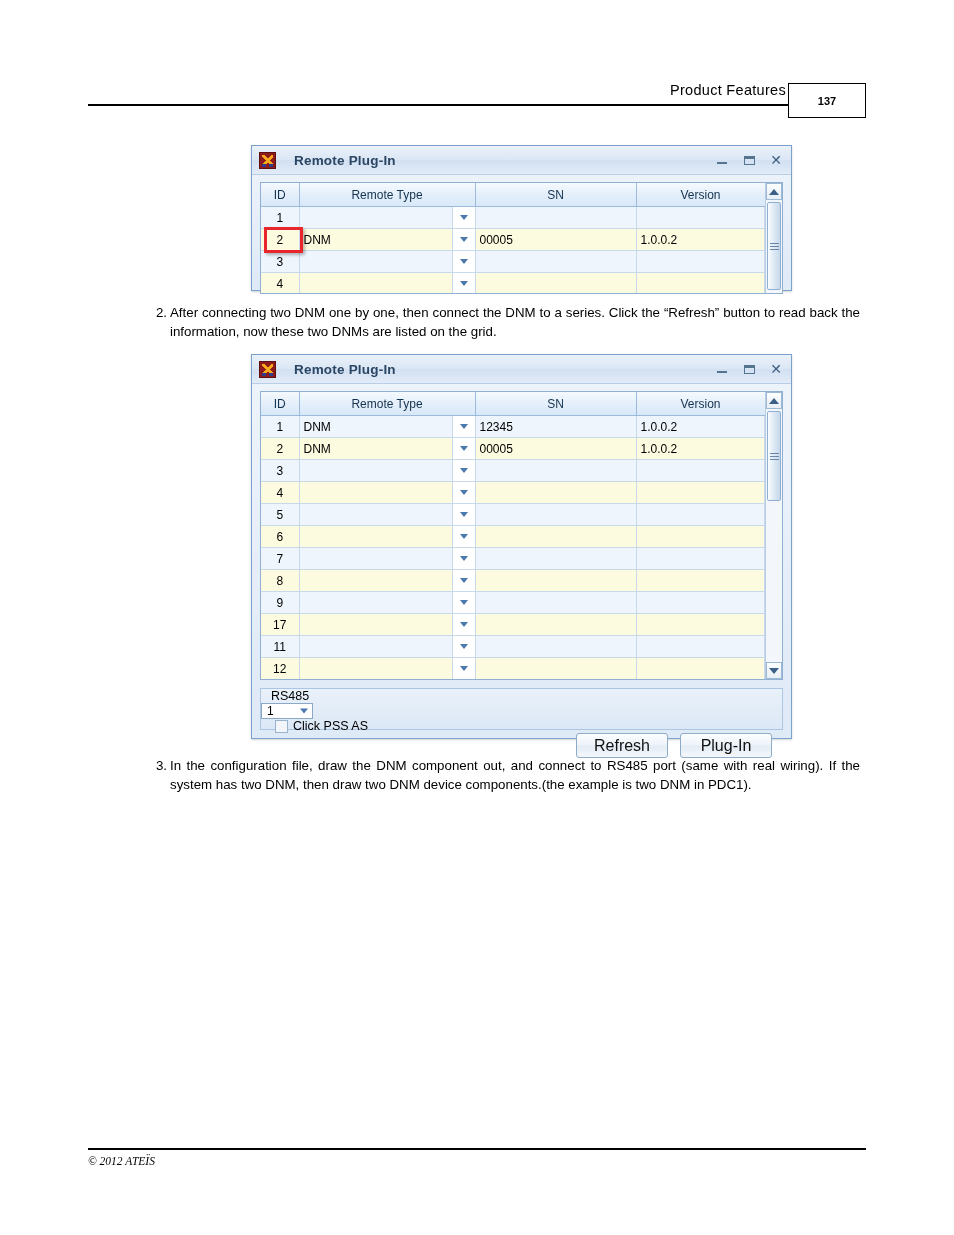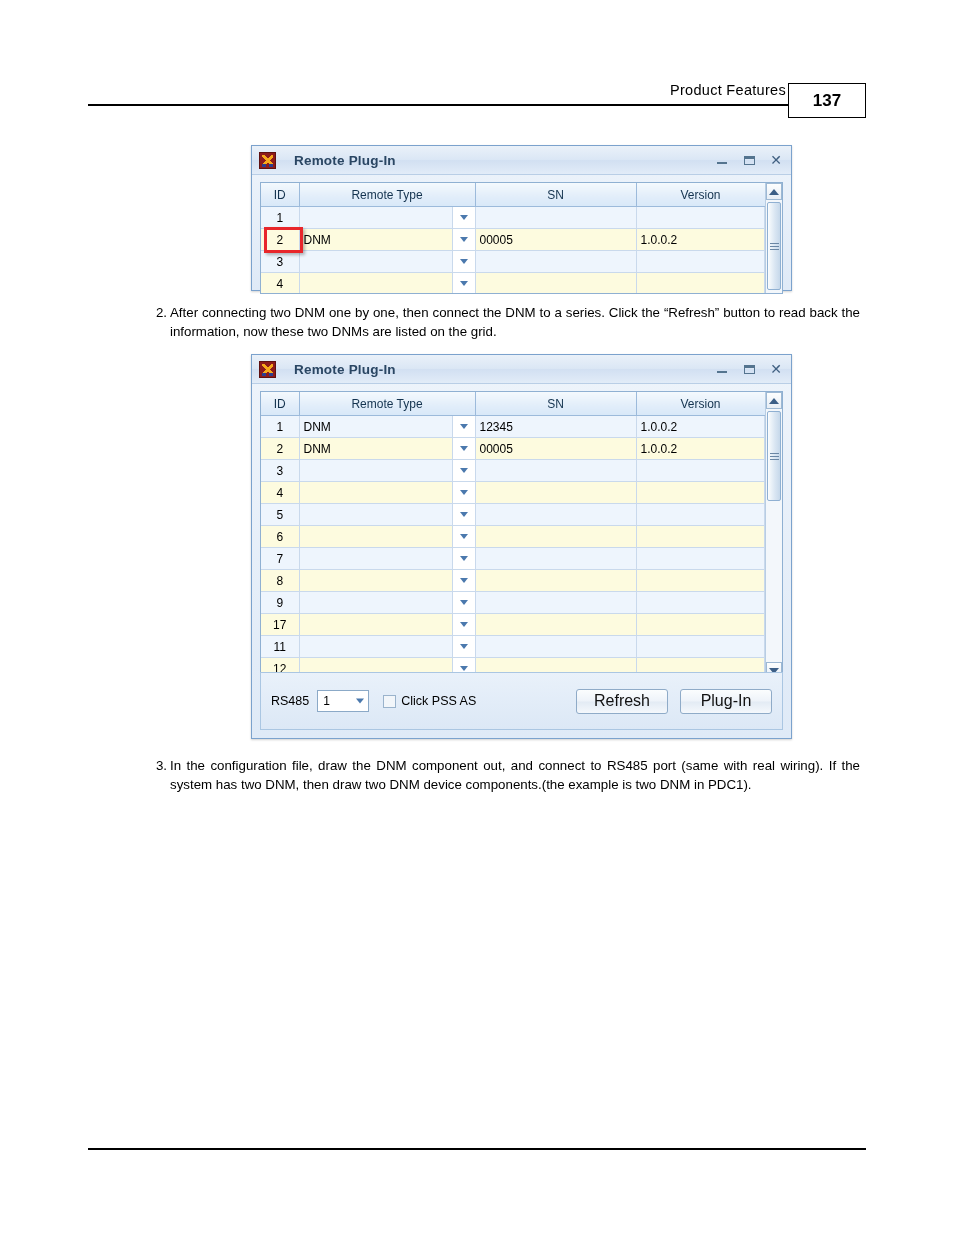--- a/index.html
+++ b/index.html
@@ -21,21 +21,21 @@
   }
   .header-title{
     position:absolute; right:80px; bottom:8px;
     font-size:14.5px; font-weight:normal; letter-spacing:.3px;
     font-family:"Liberation Sans", sans-serif;
   }
   .page-number-box{
     position:absolute; right:0; bottom:-12px;
     width:76px; height:33px; border:1.6px solid #000; background:#fff;
     display:flex; align-items:center; justify-content:center;
-    font-size:17px; font-weight:bold;
+    font-size:11px; font-weight:bold;
   }
 
   
   .win{
     position:absolute;
     background:linear-gradient(180deg,#eef4fb 0%,#dfeaf7 100%);
     border:1px solid #7ba2cd;
     box-shadow:0 1px 2px rgba(0,0,0,.18);
     box-sizing:border-box;
   }
@@ -141,24 +141,24 @@
     position:absolute; left:1px; right:1px;
     background:linear-gradient(90deg,#fbfdfe,#dbe7f3 55%,#c6d8ea);
     border:1px solid #8fb0d2; border-radius:2px; box-sizing:border-box;
     display:flex;align-items:center;justify-content:center;
   }
   .grip{width:9px;height:7px;
     background:repeating-linear-gradient(180deg,#6b87a5 0 1px, transparent 1px 3px);}
 
   
   .win-bottombar{
-    position:absolute; left:8px; right:8px; bottom:8px; height:58px;
+    position:absolute; left:8px; right:8px; bottom:8px; height:42px;
     background:linear-gradient(180deg,#e9f1fa,#dce8f6);
     border:1px solid #aac6e2; box-sizing:border-box;
-    display:flex; align-items:center;
+    display:flex; align-items:flex-start;flex-direction:column;
   }
   .bb-label{ font-size:12.5px; margin-left:10px; margin-right:8px; color:#000;}
   .combo{
     width:52px; height:22px; background:#fff; border:1px solid #8ba9c7;
     box-sizing:border-box; display:flex; align-items:center; position:relative;
     font-size:12px;
   }
   .combo .cv{ padding-left:5px; }
   .combo .ca{
     position:absolute; right:4px; top:50%; transform:translateY(-50%);
@@ -486,13 +486,14 @@
   </div>
 </div>
 
 <div class="para" style="left:170px; top:757px; width:690px;">
   <span class="num">3.</span>
   <span class="body">In the configuration file, draw the DNM component out, and connect to RS485 port (same with real wiring).  If the system has two DNM, then draw two DNM device components.(the example is two DNM in PDC1).</span>
 </div>
 
 <div class="footer">
   <div class="footer-rule"></div>
+  <div class="footer-text">© 2012 ATEÏS</div>
 </div>
 
 </body></html>

